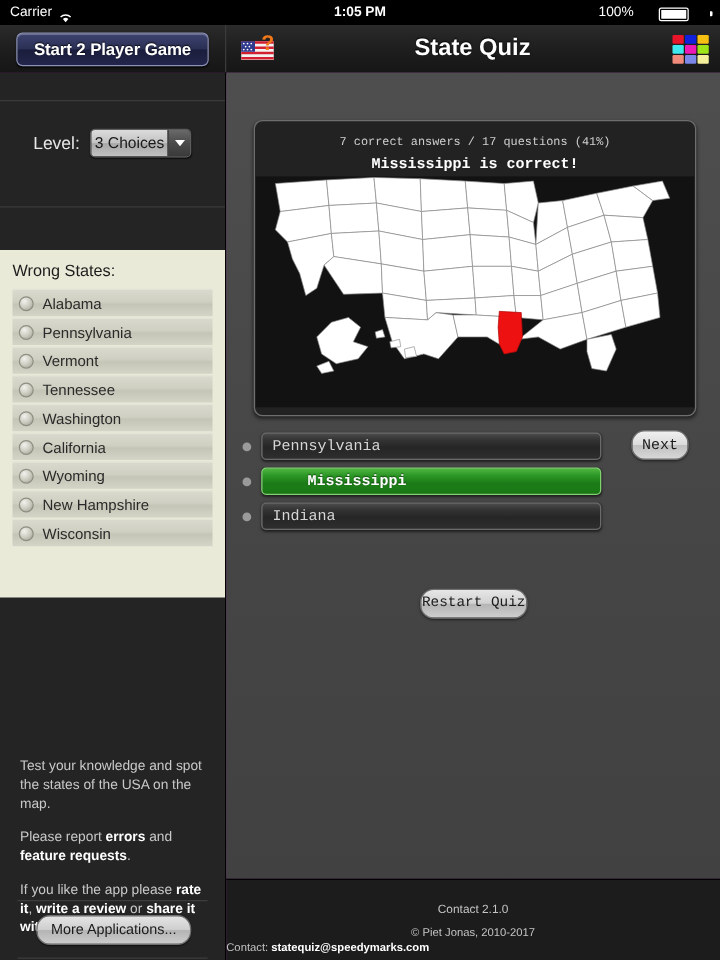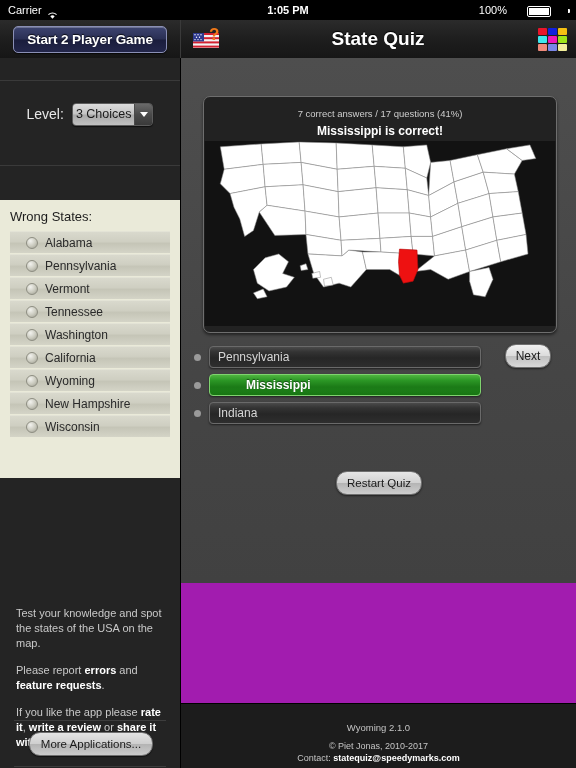--- a/index.html
+++ b/index.html
@@ -99,21 +99,21 @@
   .wrong-panel {
     position:absolute; left:0; top:142px; width:180px; height:278px;
     background:#eaead9;
     box-sizing:border-box;
     padding:9px 10px 0 10px;
   }
   .wrong-title { color:#1c1c1c; font-size:13px; margin-bottom:7px; }
   .wrong-list { display:flex; flex-direction:column; gap:1px; }
   .wrong-item {
     height:21px; display:flex; align-items:center; gap:7px;
-    padding-left:16px;
+    padding-left:5px;
     background: linear-gradient(to bottom,#d9d9cd 0%, #cfcfc2 45%, #c5c5b7 55%, #d4d4c7 100%);
     border-top:1px solid #e3e3d6;
     color:#2a2a2a; font-size:12px;
   }
   .globe-icon {
     width:12px;height:12px;border-radius:50%;
     background: radial-gradient(circle at 35% 30%, #f2f2ee 0%, #c9c9bd 55%, #9a9a8e 100%);
     border:1px solid #8e8e82; box-sizing:border-box;
     flex:0 0 auto;
   }
@@ -133,22 +133,23 @@
     position:absolute; left:29px; top:196px; width:122px; height:22px;
     border-radius:11px;
     background: linear-gradient(to bottom,#e4e4e4 0%, #cfcfcf 48%, #b4b4b4 52%, #cccccc 100%);
     border:1px solid #6f6f6f;
     color:#1a1a1a; font-size:11.5px; line-height:22px; text-align:center;
     box-shadow: 0 1px 1px rgba(0,0,0,0.5);
   }
 
   
   .main {
-    position:absolute; left:181px; top:58px; width:395px; height:525px;
+    position:absolute; left:181px; top:58px; width:395px; height:645px;
     background: linear-gradient(to bottom,#4e4e4e 0%, #454545 60%, #414141 100%);
+    font-family: Liberation Mono, monospace;
   }
   .map-panel {
     position:absolute; left:22px; top:38px; width:352px; height:235px;
     background:#222222; border-radius:7px;
     border:1px solid #6e6e6e;
     box-shadow: 0 2px 3px rgba(0,0,0,0.5);
     overflow:hidden;
   }
   .score-line {
     position:absolute; left:0; top:11px; width:100%; text-align:center;
@@ -199,21 +200,21 @@
   }
 
   
   .footer {
     position:absolute; left:181px; top:703px; width:395px; height:65px;
     background:#1c1c1c; border-top:1px solid #000;
     color:#c4c4c4;
   }
   .f-version { position:absolute; left:0; top:18px; width:100%; text-align:center; font-size:9.5px; }
   .f-copy { position:absolute; left:0; top:37px; width:100%; text-align:center; font-size:9px; }
-  .f-contact { position:absolute; left:0; top:49px; width:100%; text-align:center; font-size:9px; }
+  .f-contact { position:absolute; left:0; top:49px; width:100%; text-align:left; font-size:9px; }
   .f-contact b { color:#fff; }
 </style>
 </head>
 <body>
 
 <div id="app">
 
   <div class="statusbar">
     <div class="sb-left">
       <span>Carrier</span>
@@ -446,18 +447,18 @@
         <span class="bullet"></span>
         <div class="answer-btn normal">Indiana</div>
       </div>
     </div>
 
     <div class="next-btn">Next</div>
     <div class="restart-btn">Restart Quiz</div>
   </div>
 
   <div class="footer">
-    <div class="f-version">Wyoming 2.1.0</div>
+    <div class="f-version">Contact 2.1.0</div>
     <div class="f-copy">© Piet Jonas, 2010-2017</div>
     <div class="f-contact"><span>Contact: </span><b>statequiz@speedymarks.com</b></div>
   </div>
 
 </div>
 
 </body></html>

